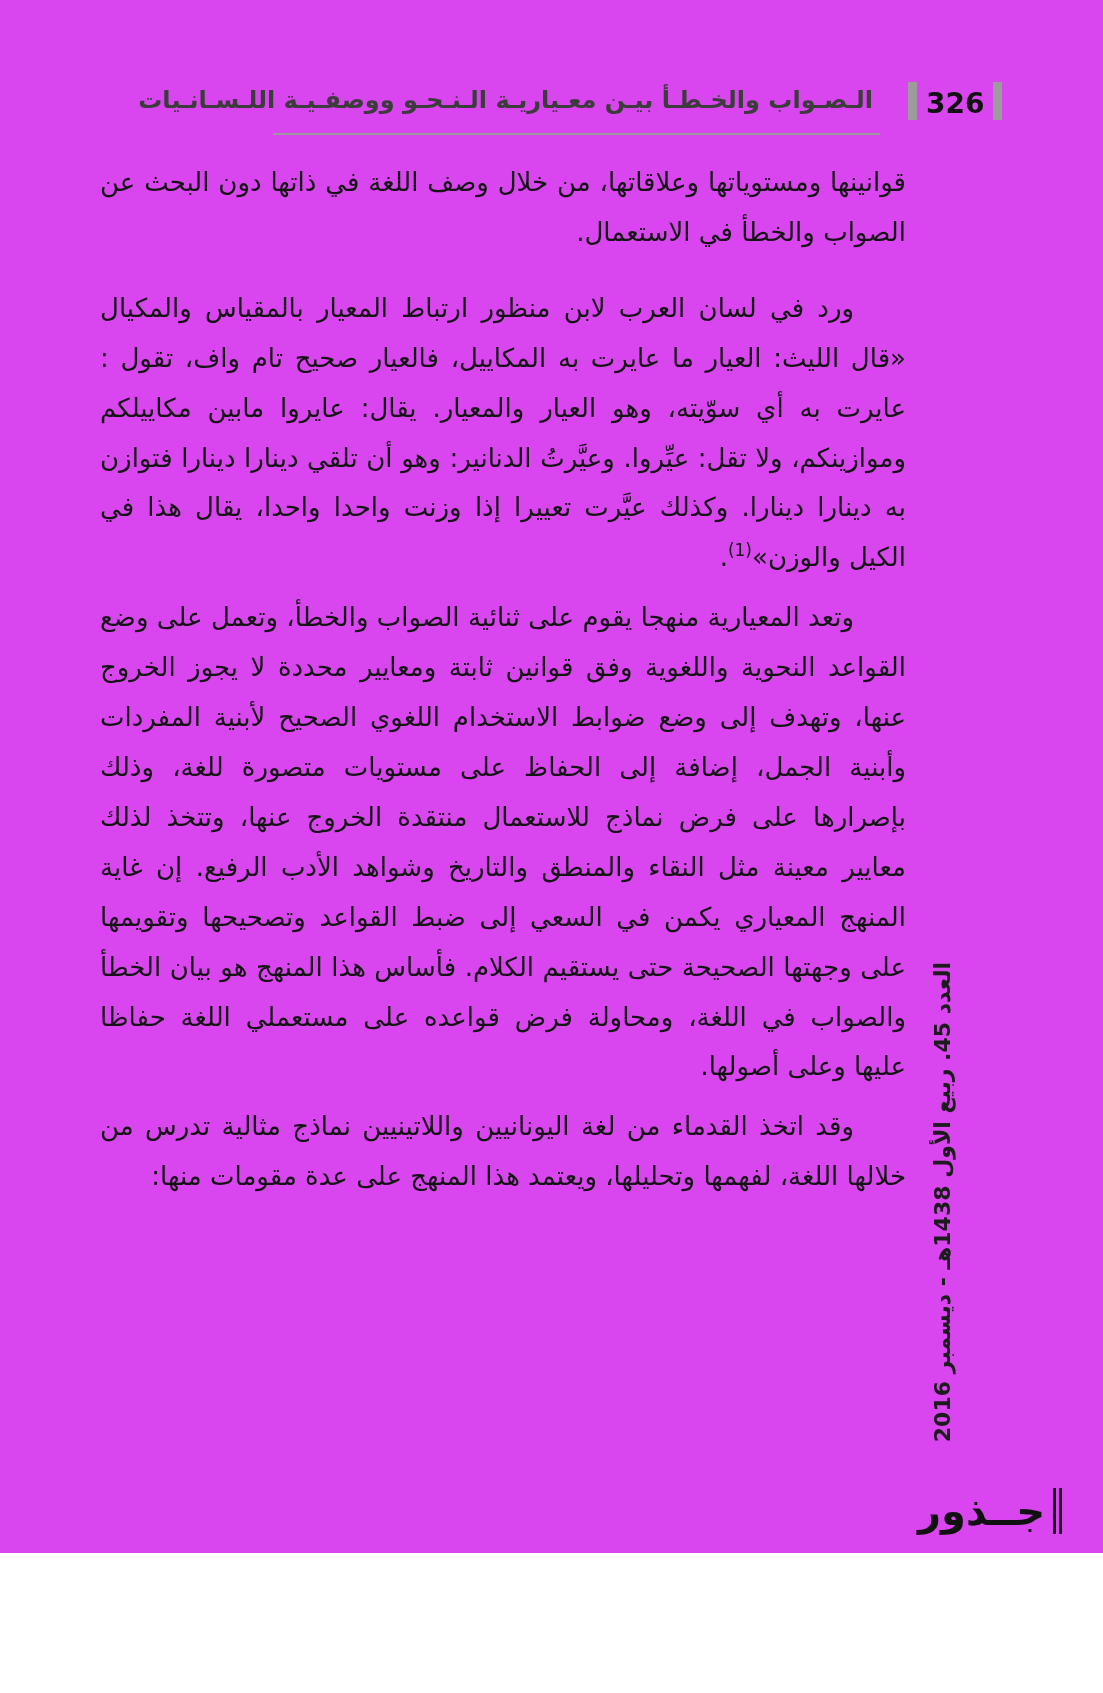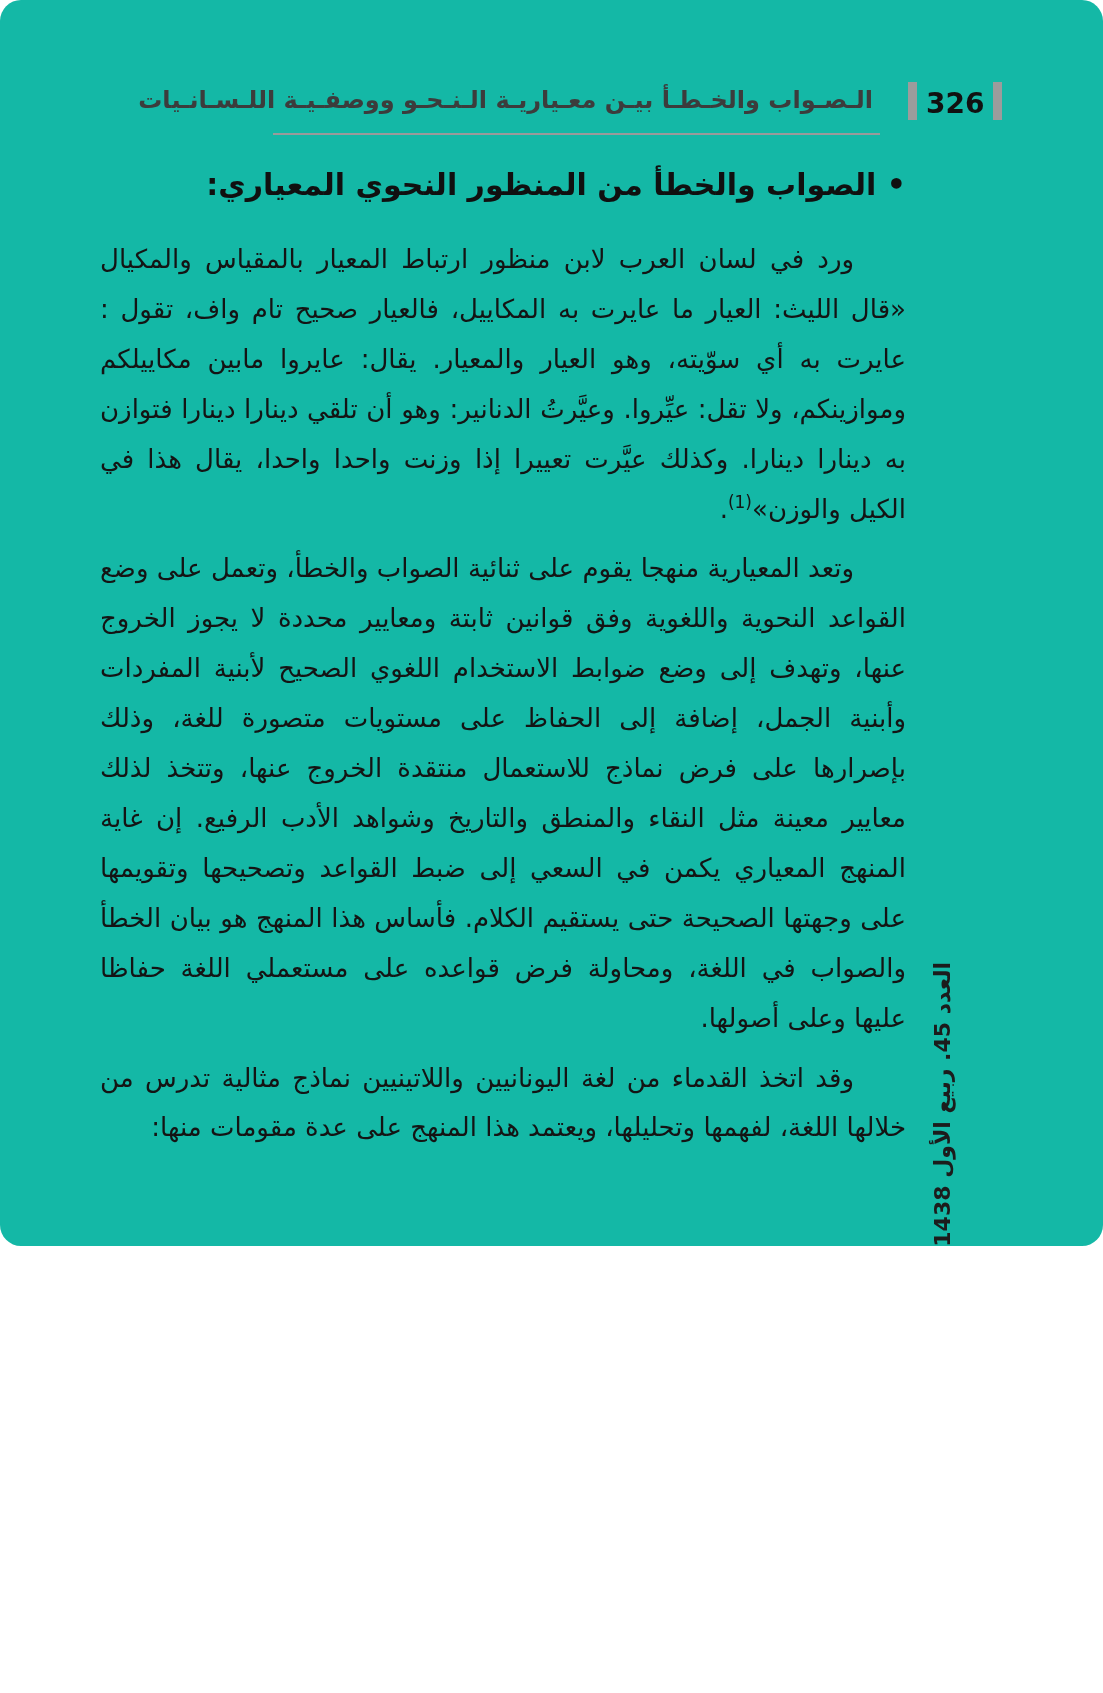--- a/index.html
+++ b/index.html
@@ -1,25 +1,24 @@
 <!DOCTYPE html>
 <html lang="ar"><head>
 <meta charset="utf-8">
 <style>
   * { margin: 0; padding: 0; box-sizing: border-box; }
   html, body { background: #ffffff; }
   .page {
     position: relative;
     width: 1103px;
-    height: 1246px;
-    background: #14b8a6;
+    height: 1553px;
+    background: #d946ef;
     font-family: "DejaVu Sans", sans-serif;
     color: #141414;
     overflow: hidden;
-    border-radius: 21px;
   }
 
   
   .header-title {
     position: absolute;
     top: 86px;
     right: 230px;
     direction: rtl;
     white-space: nowrap;
     font-size: 24px;
@@ -138,22 +137,22 @@
   <div class="page-number-badge">
     <span class="bar"></span>
     <span class="num">326</span>
     <span class="bar"></span>
   </div>
 
   <div class="header-rule"></div>
 
   <main class="content">
 
+    <p class="body-para continuation">قوانينها ومستوياتها وعلاقاتها، من خلال وصف اللغة في ذاتها دون البحث عن الصواب والخطأ في الاستعمال.</p>
 
-    <h2 class="section-heading">• الصواب والخطأ من المنظور النحوي المعياري:</h2>
 
 
     <p class="body-para indent"><span>ورد في لسان العرب لابن منظور ارتباط المعيار بالمقياس والمكيال «قال الليث: العيار ما عايرت به المكاييل، فالعيار صحيح تام واف، تقول : عايرت به أي سوّيته، وهو العيار والمعيار. يقال: عايروا مابين مكاييلكم وموازينكم، ولا تقل: عيِّروا. وعيَّرتُ الدنانير: وهو أن تلقي دينارا دينارا فتوازن به دينارا دينارا. وكذلك عيَّرت تعييرا إذا وزنت واحدا واحدا، يقال هذا في الكيل والوزن»</span><sup class="footnote-ref">(1)</sup><span>.</span></p>
 
     <p class="body-para indent">وتعد المعيارية منهجا يقوم على ثنائية الصواب والخطأ، وتعمل على وضع القواعد النحوية واللغوية وفق قوانين ثابتة ومعايير محددة لا يجوز الخروج عنها، وتهدف إلى وضع ضوابط الاستخدام اللغوي الصحيح لأبنية المفردات وأبنية الجمل، إضافة إلى الحفاظ على مستويات متصورة للغة، وذلك بإصرارها على فرض نماذج للاستعمال منتقدة الخروج عنها، وتتخذ لذلك معايير معينة مثل النقاء والمنطق والتاريخ وشواهد الأدب الرفيع. إن غاية المنهج المعياري يكمن في السعي إلى ضبط القواعد وتصحيحها وتقويمها على وجهتها الصحيحة حتى يستقيم الكلام. فأساس هذا المنهج هو بيان الخطأ والصواب في اللغة، ومحاولة فرض قواعده على مستعملي اللغة حفاظا عليها وعلى أصولها.</p>
 
     <p class="body-para indent">وقد اتخذ القدماء من لغة اليونانيين واللاتينيين نماذج مثالية تدرس من خلالها اللغة، لفهمها وتحليلها، ويعتمد هذا المنهج على عدة مقومات منها:</p>
 
   </main>
 

